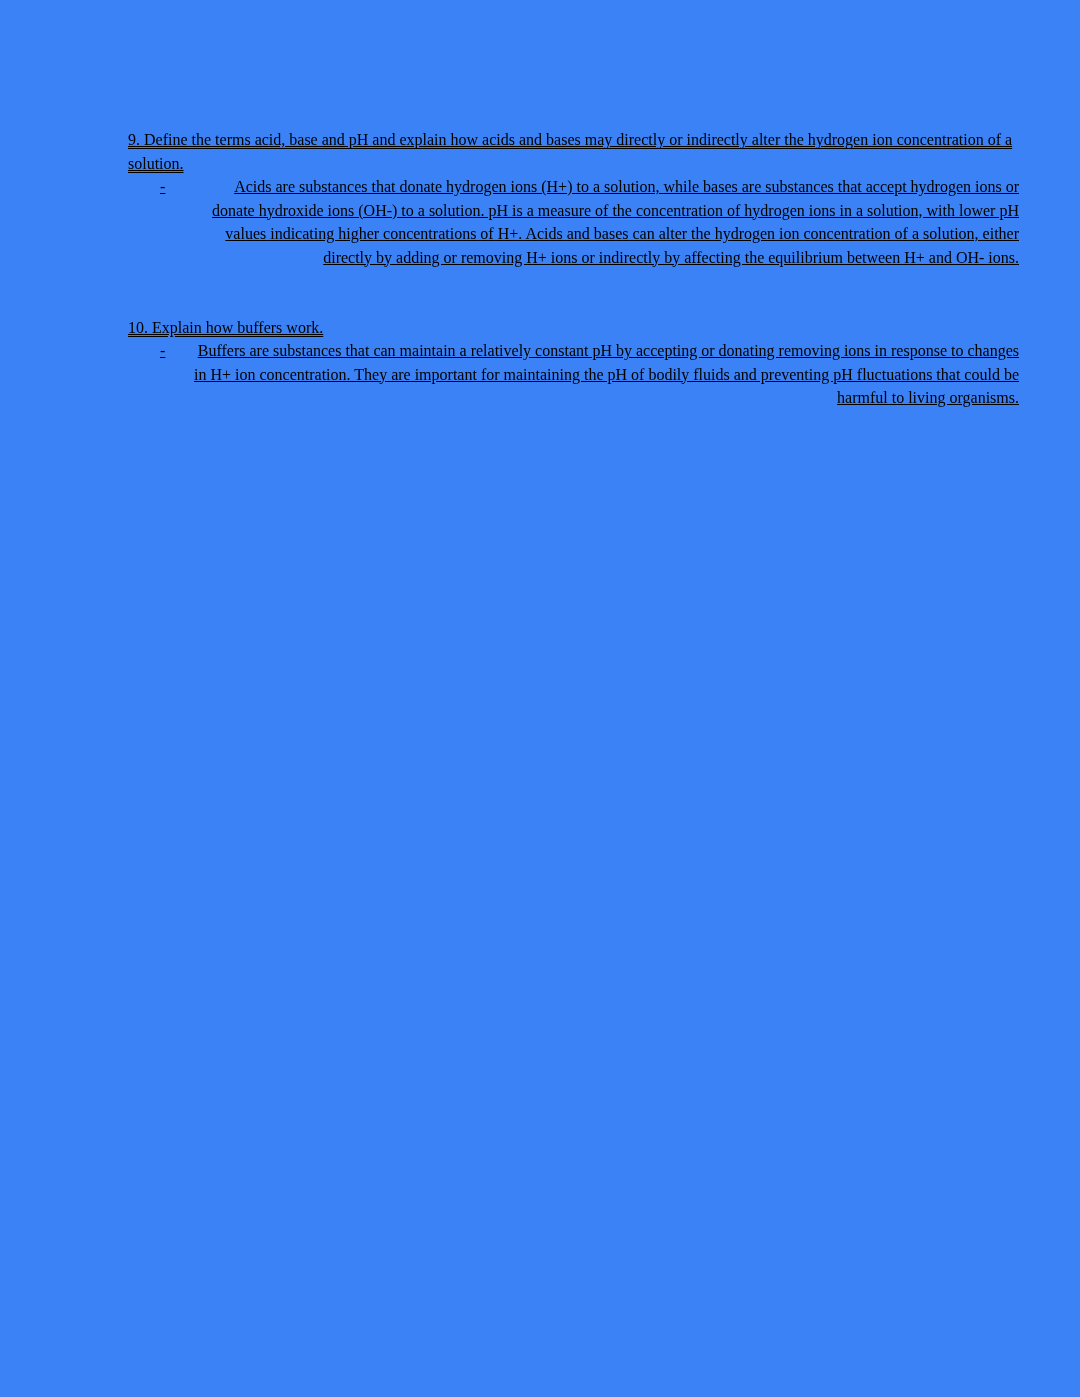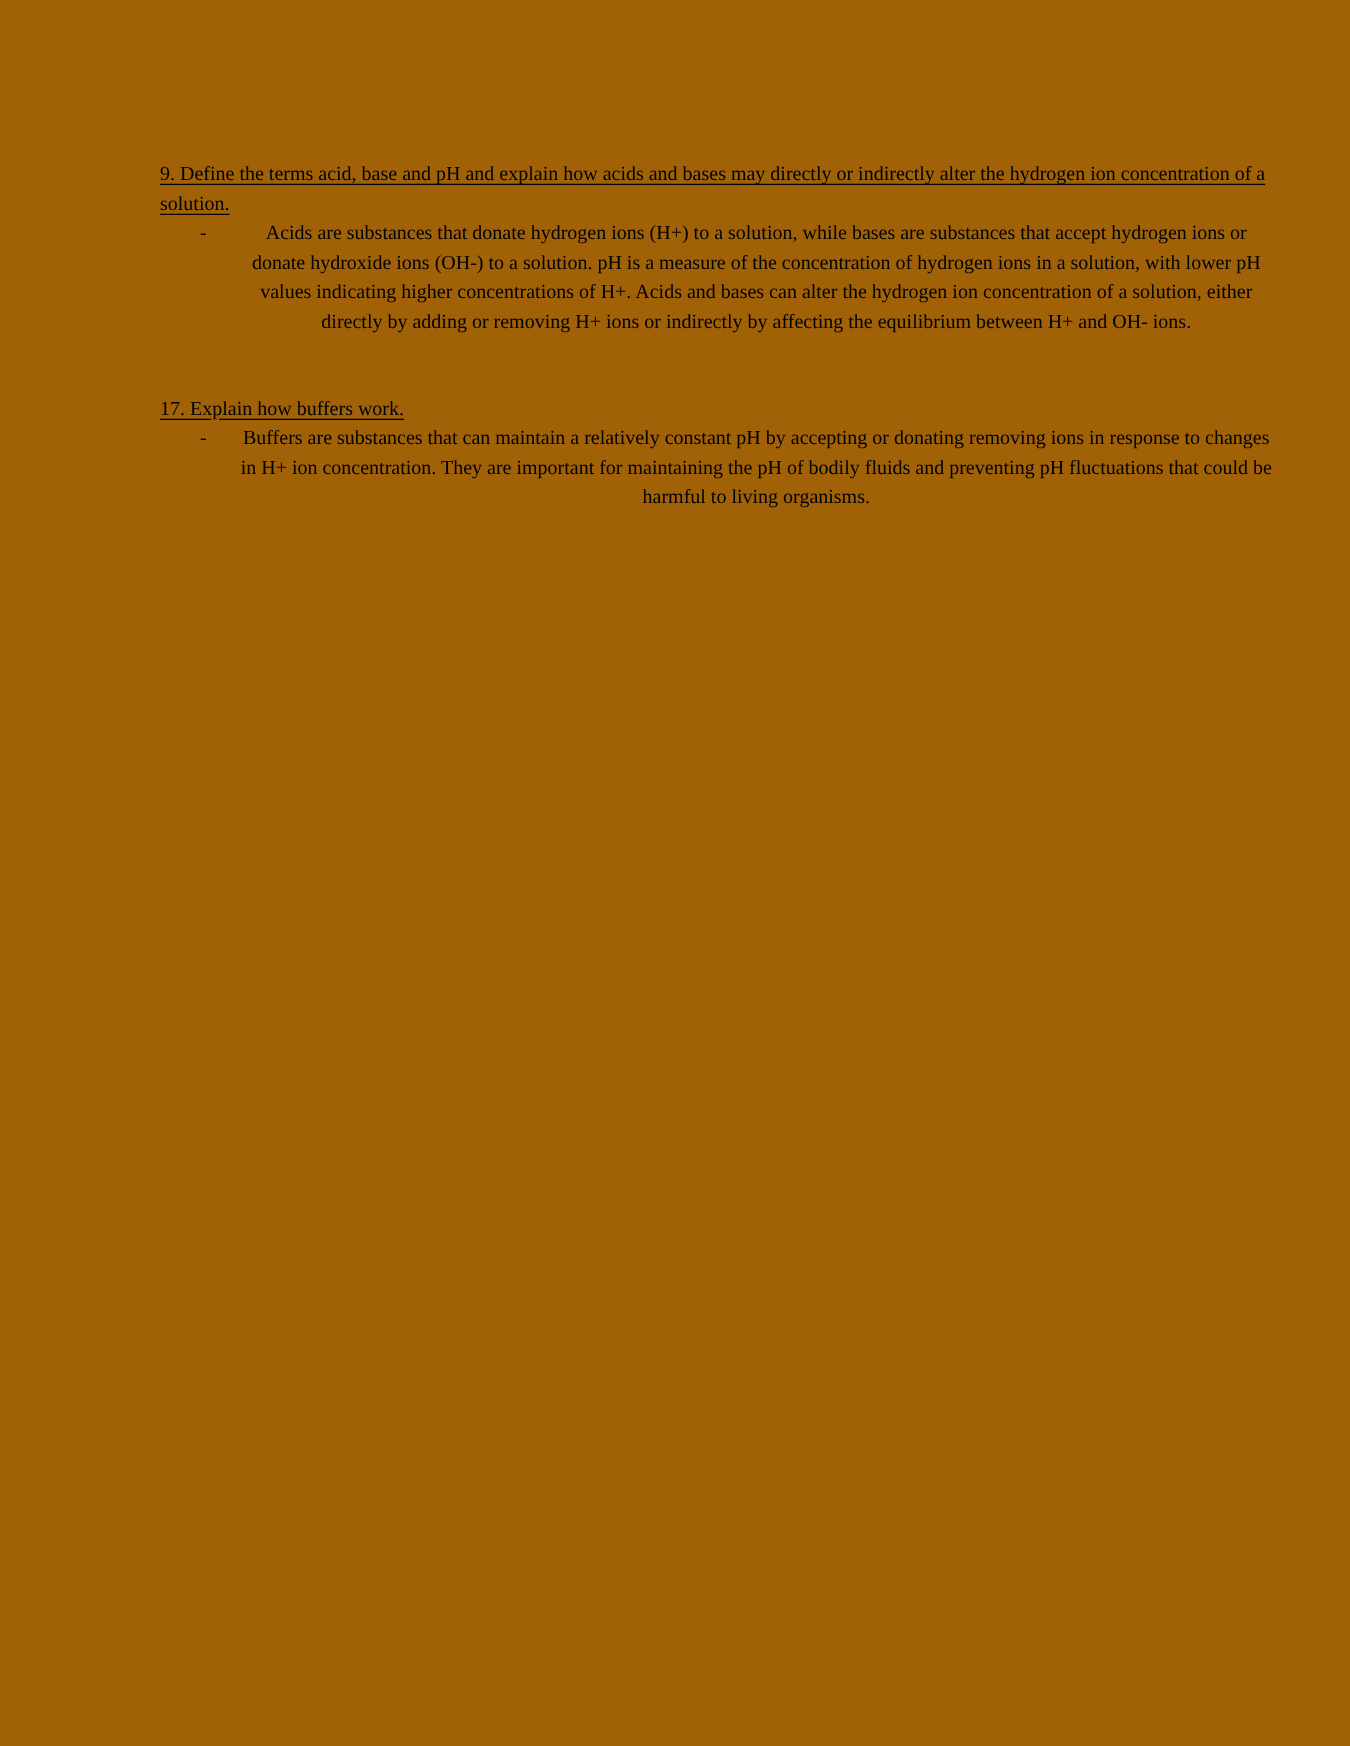--- a/index.html
+++ b/index.html
@@ -14,21 +14,22 @@
     position: relative;
     overflow: hidden;
   }
   .page {
     position: absolute;
     top: 0;
     left: 0;
     width: 1080px;
     height: 1397px;
     padding: 128px 61px 60px 128px;
-    background: #a16207;
+    background: #3b82f6;
+    text-decoration: underline;
   }
   .question-block {
     margin-bottom: 23px;
   }
   .question-title {
     font-size: 16px;
     line-height: 23.5px;
     text-decoration: underline;
     text-underline-offset: 3px;
     font-weight: normal;
@@ -43,21 +44,21 @@
     margin-left: 32px;
     flex: 0 0 31px;
     font-size: 16px;
     line-height: 23.5px;
     text-align: left;
   }
   .answer-text {
     flex: 1 1 auto;
     font-size: 16px;
     line-height: 23.5px;
-    text-align: center;
+    text-align: right;
   }
   .spacer-line {
     height: 23.5px;
   }
 </style>
 </head>
 <body>
 
 <div class="page">
 
@@ -65,20 +66,20 @@
     <div class="question-title">9. Define the terms acid, base and pH and explain how acids and bases may directly or indirectly alter the hydrogen ion concentration of a solution.</div>
     <div class="answer-row">
       <div class="bullet-dash">-</div>
       <div class="answer-text">Acids are substances that donate hydrogen ions (H+) to a solution, while bases are substances that accept hydrogen ions or donate hydroxide ions (OH-) to a solution. pH is a measure of the concentration of hydrogen ions in a solution, with lower pH values indicating higher concentrations of H+. Acids and bases can alter the hydrogen ion concentration of a solution, either directly by adding or removing H+ ions or indirectly by affecting the equilibrium between H+ and OH- ions.</div>
     </div>
   </div>
 
   <div class="spacer-line"></div>
 
   <div class="question-block">
-    <div class="question-title">17. Explain how buffers work.</div>
+    <div class="question-title">10. Explain how buffers work.</div>
     <div class="answer-row">
       <div class="bullet-dash">-</div>
       <div class="answer-text">Buffers are substances that can maintain a relatively constant pH by accepting or donating removing ions in response to changes in H+ ion concentration. They are important for maintaining the pH of bodily fluids and preventing pH fluctuations that could be harmful to living organisms.</div>
     </div>
   </div>
 
 </div>
 
 </body></html>

